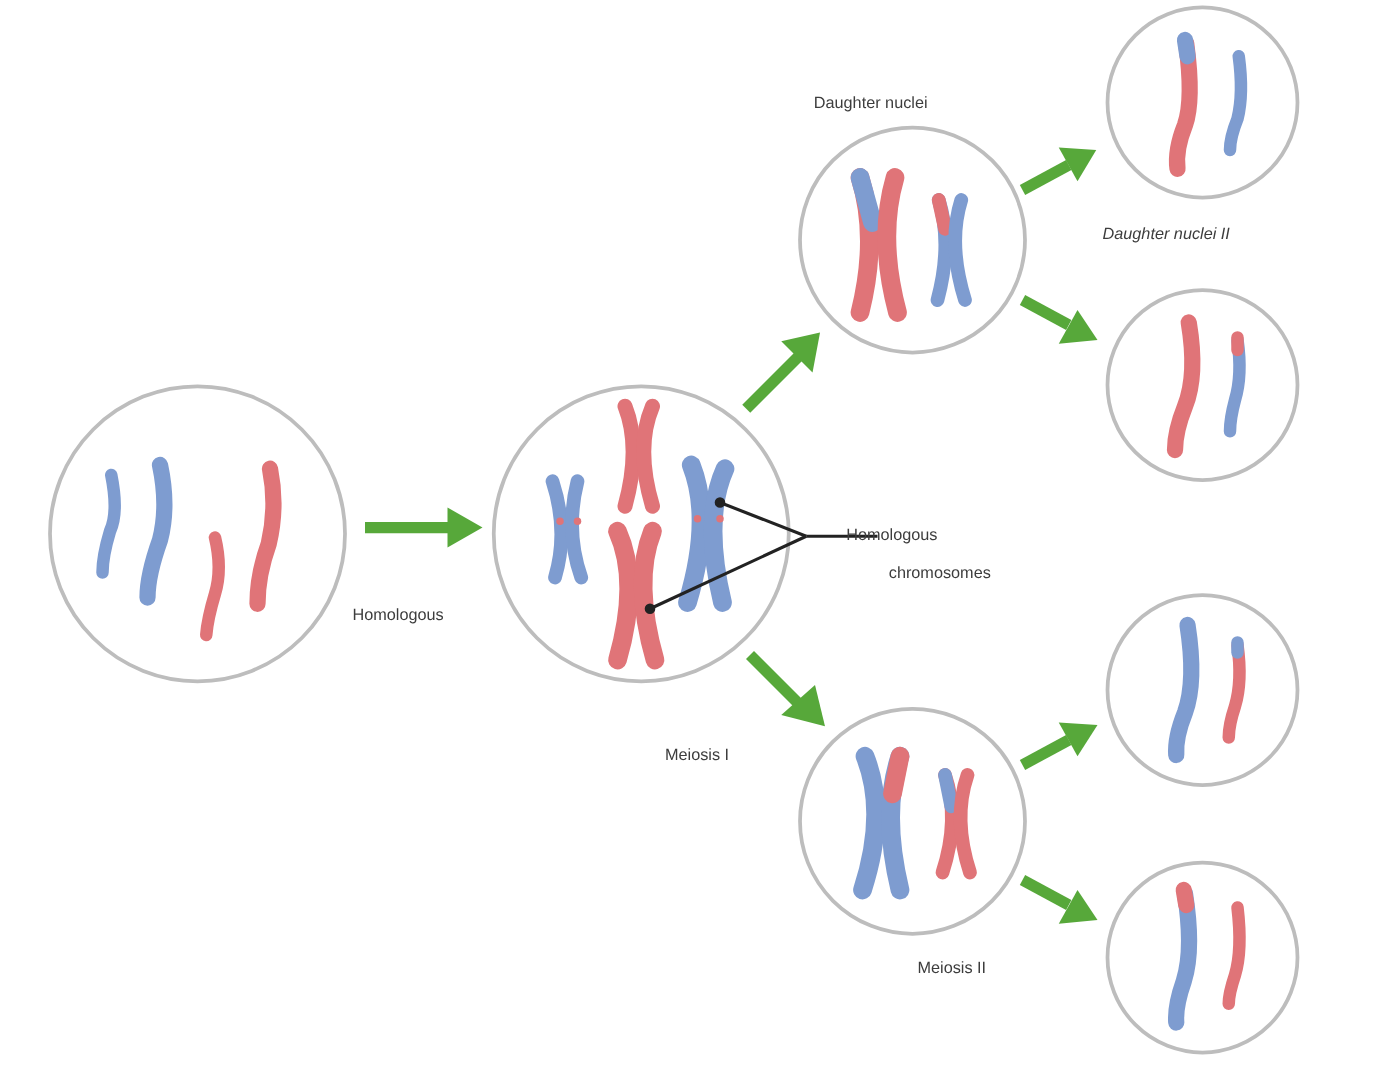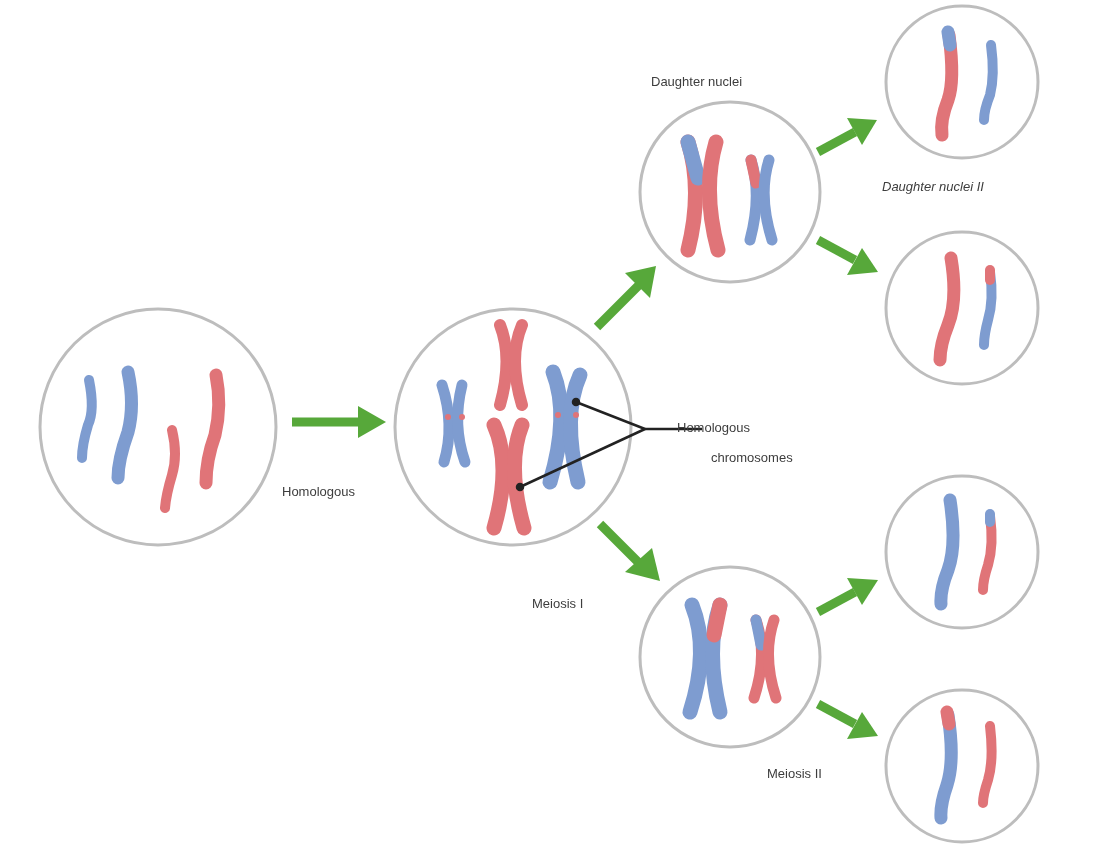--- a/index.html
+++ b/index.html
@@ -132,17 +132,17 @@
   </g>
   <g stroke-linecap="round" fill="none">
     <path d="M948,715 Q955,760 947,785 Q940,805 941,818" stroke="#7e9cd0" stroke-width="13"></path>
     <path d="M947,712 L949,724" stroke="#e07478" stroke-width="13"></path>
     <path d="M990,726 Q994,760 988,780 Q983,795 983,803" stroke="#e07478" stroke-width="10"></path>
   </g>
 </svg>
 
 <div class="lbl" style="left:282px; top:480px;">Homologous</div>
 <div class="lbl" style="left:532px; top:576px;margin-top:16px;">Meiosis I</div>
-<div class="lbl" style="left:767px; top:762px;">Meiosis II</div>
+<div class="lbl" style="left:734px; top:762px;">Meiosis II</div>
 <div class="lbl" style="left:651px; top:70px;">Daughter nuclei</div>
 <div class="lbl" style="left:882px; top:175px;font-style:italic;">Daughter nuclei II</div>
 <div class="lbl" style="left:677px; top:416px;">Homologous</div>
 <div class="lbl" style="left:711px; top:446px;">chromosomes</div>
 
 </body></html>

